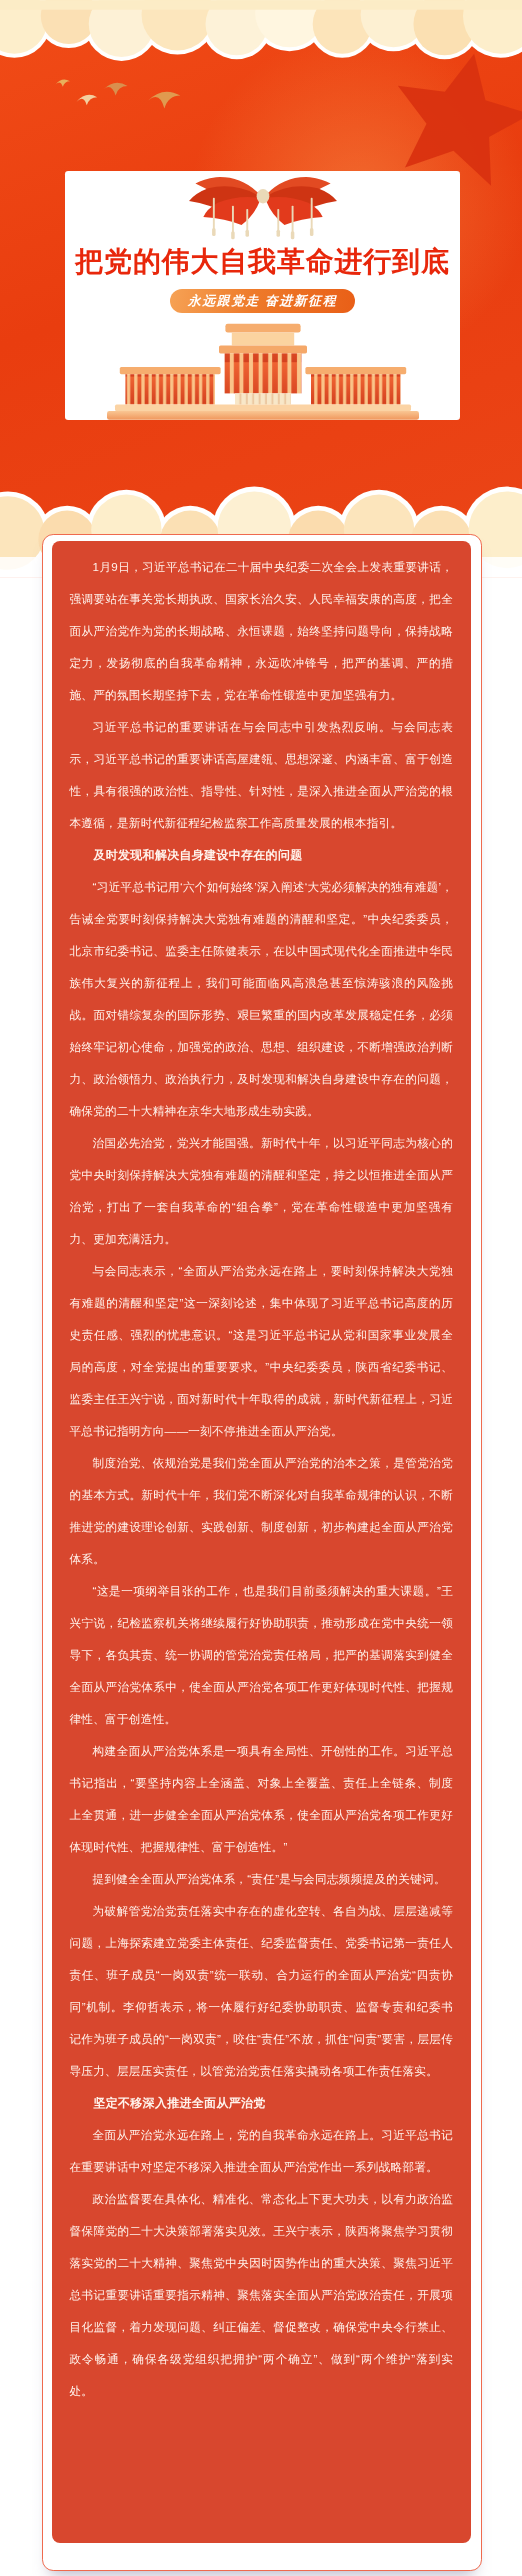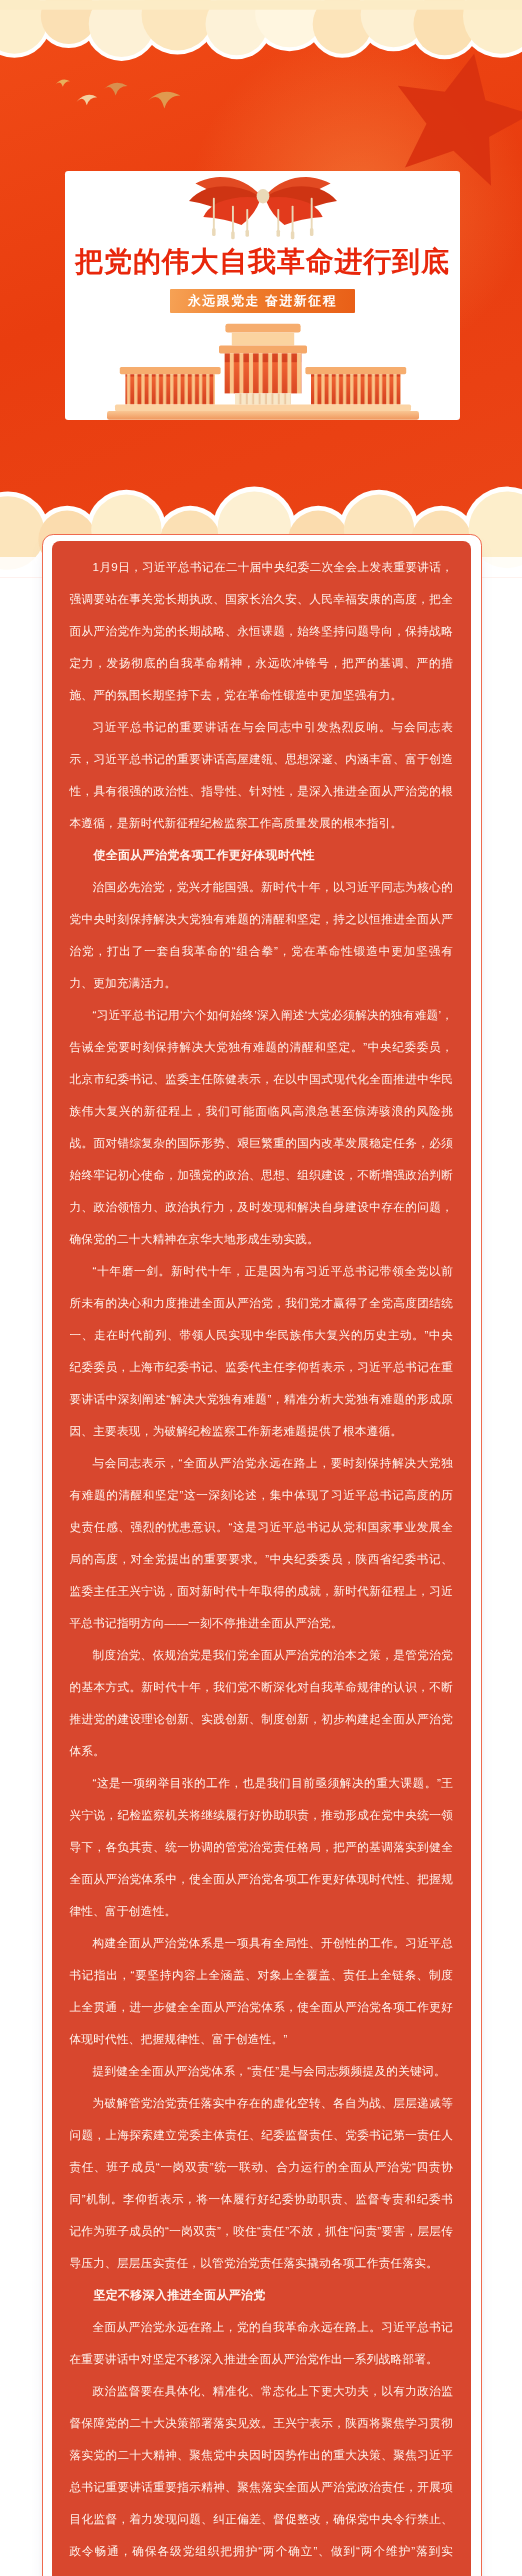--- a/index.html
+++ b/index.html
@@ -14,23 +14,23 @@
   .star{position:absolute;right:-14.4px;top:46px;width:152px;height:140px;}
   .doves{position:absolute;left:38px;top:70px;width:184px;height:56px;}
   .clouds-top{position:absolute;top:0;left:0;}
   .clouds-bottom{position:absolute;bottom:0;left:0;}
 
   
   .hero-card{position:absolute;left:65px;top:171px;width:395px;height:249px;background:#ffffff;
              border-radius:3.2px;display:flex;flex-direction:column;align-items:center;z-index:5;}
   .flags{margin-top:3.2px;width:200px;height:70px;flex:none;}
   .hero-title{margin:0;font-size:28px;line-height:35px;font-weight:bold;color:#e8270b;letter-spacing:0.8px;white-space:nowrap;}
-  .badge{margin-top:9.6px;height:24px;line-height:24px;padding:0 17.6px;border-radius:1px;
+  .badge{margin-top:9.6px;height:24px;line-height:24px;padding:0 17.6px;border-radius:12px;
          background:linear-gradient(100deg,#f6a255 0%,#ee7a2a 45%,#e95f17 100%);
-         color:#ffffff;font-size:12.8px;font-weight:bold;letter-spacing:1.6px;white-space:nowrap;}
+         color:#ffffff;font-size:12.8px;font-weight:bold;letter-spacing:1.6px;white-space:nowrap;font-style:italic;}
   .building{margin-top:auto;width:312px;height:98px;flex:none;}
 
   
   .outer-card{position:absolute;left:42px;top:534px;width:440px;min-height:2037px;box-sizing:border-box;
               background:#ffffff;border:1.6px solid #ef6a4e;border-radius:11.2px;padding:6.4px 8.8px;
               box-shadow:0 11.2px 14.4px -8px rgba(125,115,150,.5);}
   .inner-card{box-sizing:border-box;width:419px;min-height:2002px;background:#d8472e;border-radius:8px;
               padding:9.6px 17.6px 32px;}
   .para,.sub{margin:0;color:#fff3ec;font-size:11.6px;line-height:32px;letter-spacing:0.3px;
              text-indent:2em;text-align:justify;}
@@ -196,24 +196,23 @@
       </g>
       <rect x="0" y="96" width="654" height="26" fill="#ffffff" opacity="0.85"></rect>
     </svg>
   </header>
 
   <main>
     <div class="outer-card">
       <div class="inner-card">
           <p class="para">1月9日，习近平总书记在二十届中央纪委二次全会上发表重要讲话，强调要站在事关党长期执政、国家长治久安、人民幸福安康的高度，把全面从严治党作为党的长期战略、永恒课题，始终坚持问题导向，保持战略定力，发扬彻底的自我革命精神，永远吹冲锋号，把严的基调、严的措施、严的氛围长期坚持下去，党在革命性锻造中更加坚强有力。</p>
           <p class="para">习近平总书记的重要讲话在与会同志中引发热烈反响。与会同志表示，习近平总书记的重要讲话高屋建瓴、思想深邃、内涵丰富、富于创造性，具有很强的政治性、指导性、针对性，是深入推进全面从严治党的根本遵循，是新时代新征程纪检监察工作高质量发展的根本指引。</p>
-          <h3 class="sub">使全面从严治党各项工作更好体现时代性</h3>
+          <h3 class="sub">及时发现和解决自身建设中存在的问题</h3>
+          <p class="para">“习近平总书记用‘六个如何始终’深入阐述‘大党必须解决的独有难题’，告诫全党要时刻保持解决大党独有难题的清醒和坚定。”中央纪委委员，北京市纪委书记、监委主任陈健表示，在以中国式现代化全面推进中华民族伟大复兴的新征程上，我们可能面临风高浪急甚至惊涛骇浪的风险挑战。面对错综复杂的国际形势、艰巨繁重的国内改革发展稳定任务，必须始终牢记初心使命，加强党的政治、思想、组织建设，不断增强政治判断力、政治领悟力、政治执行力，及时发现和解决自身建设中存在的问题，确保党的二十大精神在京华大地形成生动实践。</p>
           <p class="para">治国必先治党，党兴才能国强。新时代十年，以习近平同志为核心的党中央时刻保持解决大党独有难题的清醒和坚定，持之以恒推进全面从严治党，打出了一套自我革命的“组合拳”，党在革命性锻造中更加坚强有力、更加充满活力。</p>
-          <p class="para">“习近平总书记用‘六个如何始终’深入阐述‘大党必须解决的独有难题’，告诫全党要时刻保持解决大党独有难题的清醒和坚定。”中央纪委委员，北京市纪委书记、监委主任陈健表示，在以中国式现代化全面推进中华民族伟大复兴的新征程上，我们可能面临风高浪急甚至惊涛骇浪的风险挑战。面对错综复杂的国际形势、艰巨繁重的国内改革发展稳定任务，必须始终牢记初心使命，加强党的政治、思想、组织建设，不断增强政治判断力、政治领悟力、政治执行力，及时发现和解决自身建设中存在的问题，确保党的二十大精神在京华大地形成生动实践。</p>
-          <p class="para">“十年磨一剑。新时代十年，正是因为有习近平总书记带领全党以前所未有的决心和力度推进全面从严治党，我们党才赢得了全党高度团结统一、走在时代前列、带领人民实现中华民族伟大复兴的历史主动。”中央纪委委员，上海市纪委书记、监委代主任李仰哲表示，习近平总书记在重要讲话中深刻阐述“解决大党独有难题”，精准分析大党独有难题的形成原因、主要表现，为破解纪检监察工作新老难题提供了根本遵循。</p>
           <p class="para">与会同志表示，“全面从严治党永远在路上，要时刻保持解决大党独有难题的清醒和坚定”这一深刻论述，集中体现了习近平总书记高度的历史责任感、强烈的忧患意识。“这是习近平总书记从党和国家事业发展全局的高度，对全党提出的重要要求。”中央纪委委员，陕西省纪委书记、监委主任王兴宁说，面对新时代十年取得的成就，新时代新征程上，习近平总书记指明方向——一刻不停推进全面从严治党。</p>
           <p class="para">制度治党、依规治党是我们党全面从严治党的治本之策，是管党治党的基本方式。新时代十年，我们党不断深化对自我革命规律的认识，不断推进党的建设理论创新、实践创新、制度创新，初步构建起全面从严治党体系。</p>
           <p class="para">“这是一项纲举目张的工作，也是我们目前亟须解决的重大课题。”王兴宁说，纪检监察机关将继续履行好协助职责，推动形成在党中央统一领导下，各负其责、统一协调的管党治党责任格局，把严的基调落实到健全全面从严治党体系中，使全面从严治党各项工作更好体现时代性、把握规律性、富于创造性。</p>
           <p class="para">构建全面从严治党体系是一项具有全局性、开创性的工作。习近平总书记指出，“要坚持内容上全涵盖、对象上全覆盖、责任上全链条、制度上全贯通，进一步健全全面从严治党体系，使全面从严治党各项工作更好体现时代性、把握规律性、富于创造性。”</p>
           <p class="para">提到健全全面从严治党体系，“责任”是与会同志频频提及的关键词。</p>
           <p class="para">为破解管党治党责任落实中存在的虚化空转、各自为战、层层递减等问题，上海探索建立党委主体责任、纪委监督责任、党委书记第一责任人责任、班子成员“一岗双责”统一联动、合力运行的全面从严治党“四责协同”机制。李仰哲表示，将一体履行好纪委协助职责、监督专责和纪委书记作为班子成员的“一岗双责”，咬住“责任”不放，抓住“问责”要害，层层传导压力、层层压实责任，以管党治党责任落实撬动各项工作责任落实。</p>
           <h3 class="sub">坚定不移深入推进全面从严治党</h3>
           <p class="para">全面从严治党永远在路上，党的自我革命永远在路上。习近平总书记在重要讲话中对坚定不移深入推进全面从严治党作出一系列战略部署。</p>
           <p class="para">政治监督要在具体化、精准化、常态化上下更大功夫，以有力政治监督保障党的二十大决策部署落实见效。王兴宁表示，陕西将聚焦学习贯彻落实党的二十大精神、聚焦党中央因时因势作出的重大决策、聚焦习近平总书记重要讲话重要指示精神、聚焦落实全面从严治党政治责任，开展项目化监督，着力发现问题、纠正偏差、督促整改，确保党中央令行禁止、政令畅通，确保各级党组织把拥护“两个确立”、做到“两个维护”落到实处。</p>
         </div>

